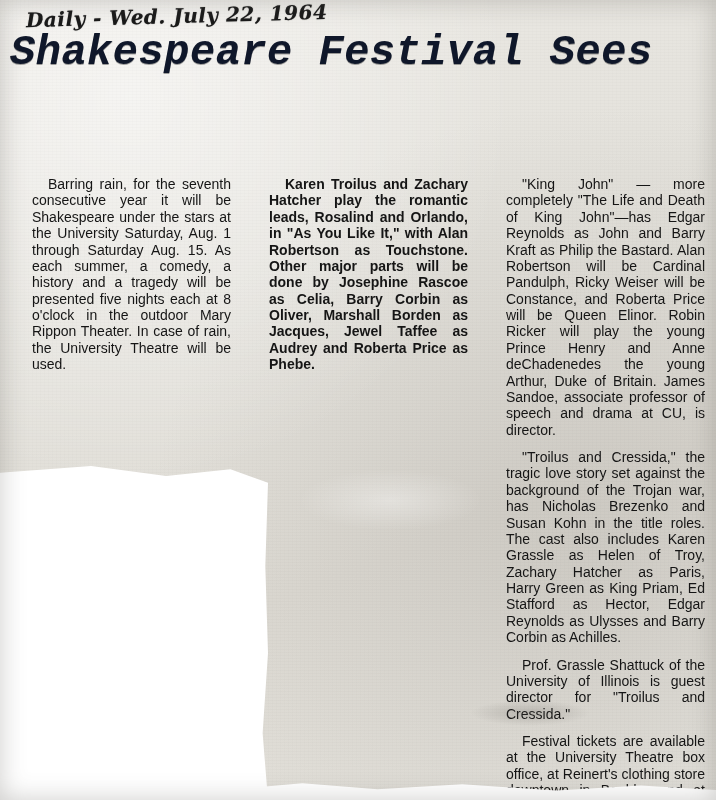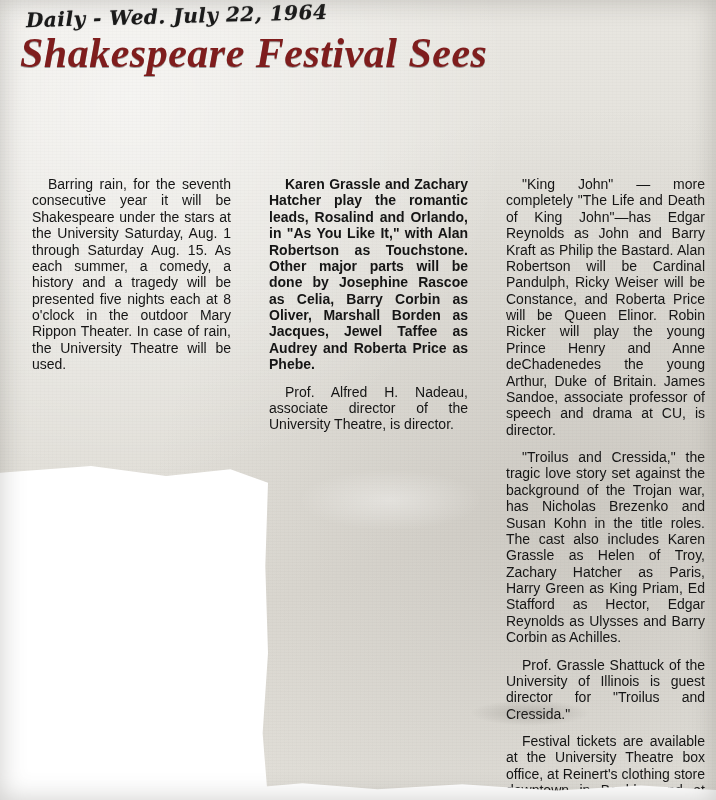--- a/index.html
+++ b/index.html
@@ -70,29 +70,29 @@
     font-size: 20px;
     color: #1a1a1a;
     letter-spacing: .5px;
     transform: rotate(-1.6deg);
     text-shadow: 0 0 1px rgba(0,0,0,.5);
   }
 
   
   #headline {
     position: absolute;
-    left: 20px;
+    left: 10px;
     top: 30px;
     width: 690px;
-    font-family: Liberation Serif, serif;
+    font-family: Liberation Mono, monospace;
     font-weight: 700;
     font-style: italic;
     font-size: 42px;
     line-height: 1.12;
-    color: #7f1d1d;
+    color: #0f172a;
     letter-spacing: -0.5px;
     text-shadow: 0 1px 0 rgba(0,0,0,.35);
   }
   #headline .hl-line { display: block; white-space: nowrap; }
   #headline .hl-line.l1 { letter-spacing: 0.5px; }
 
   
   #columns {
     position: absolute;
     left: 16px;
@@ -161,22 +161,21 @@
     <span class="hl-line l1">Shakespeare  Festival  Sees</span>
   </div>
 
   <div id="columns">
 
     <div class="col c1">
       <p>Barring rain, for the seventh consecutive year it will be Shakespeare under the stars at the University Saturday, Aug. 1 through Saturday Aug. 15. As each summer, a comedy, a history and a tragedy will be presented five nights each at 8 o'clock in the outdoor Mary Rippon Theater. In case of rain, the University Theatre will be used.</p>
     </div>
 
     <div class="col c2">
-      <p>Karen Grassle and Zachary Hatcher play the romantic leads, Rosalind and Orlando, in "As You Like It," with Alan Robertson as Touchstone. Other major parts will be done by Josephine Rascoe as Celia, Barry Corbin as Oliver, Marshall Borden as Jacques, Jewel Taffee as Audrey and Roberta Price as Phebe.</p>
-      <p class="light">Prof. Alfred H. Nadeau, associate director of the University Theatre, is director.</p>
+      <p>Karen Troilus and Zachary Hatcher play the romantic leads, Rosalind and Orlando, in "As You Like It," with Alan Robertson as Touchstone. Other major parts will be done by Josephine Rascoe as Celia, Barry Corbin as Oliver, Marshall Borden as Jacques, Jewel Taffee as Audrey and Roberta Price as Phebe.</p>
     </div>
 
     <div class="col c3">
       <p>"King John" — more completely "The Life and Death of King John"—has Edgar Reynolds as John and Barry Kraft as Philip the Bastard. Alan Robertson will be Cardinal Pandulph, Ricky Weiser will be Constance, and Roberta Price will be Queen Elinor. Robin Ricker will play the young Prince Henry and Anne deChadenedes the young Arthur, Duke of Britain. James Sandoe, associate professor of speech and drama at CU, is director.</p>
       <p>"Troilus and Cressida," the tragic love story set against the background of the Trojan war, has Nicholas Brezenko and Susan Kohn in the title roles. The cast also includes Karen Grassle as Helen of Troy, Zachary Hatcher as Paris, Harry Green as King Priam, Ed Stafford as Hector, Edgar Reynolds as Ulysses and Barry Corbin as Achilles.</p>
       <p>Prof. Grassle Shattuck of the University of Illinois is guest director for "Troilus and Cressida."</p>
       <p>Festival tickets are available at the University Theatre box office, at Reinert's clothing store downtown in Boulder and at May D &amp; F downtown in Denver.</p>
     </div>
 
   </div>

